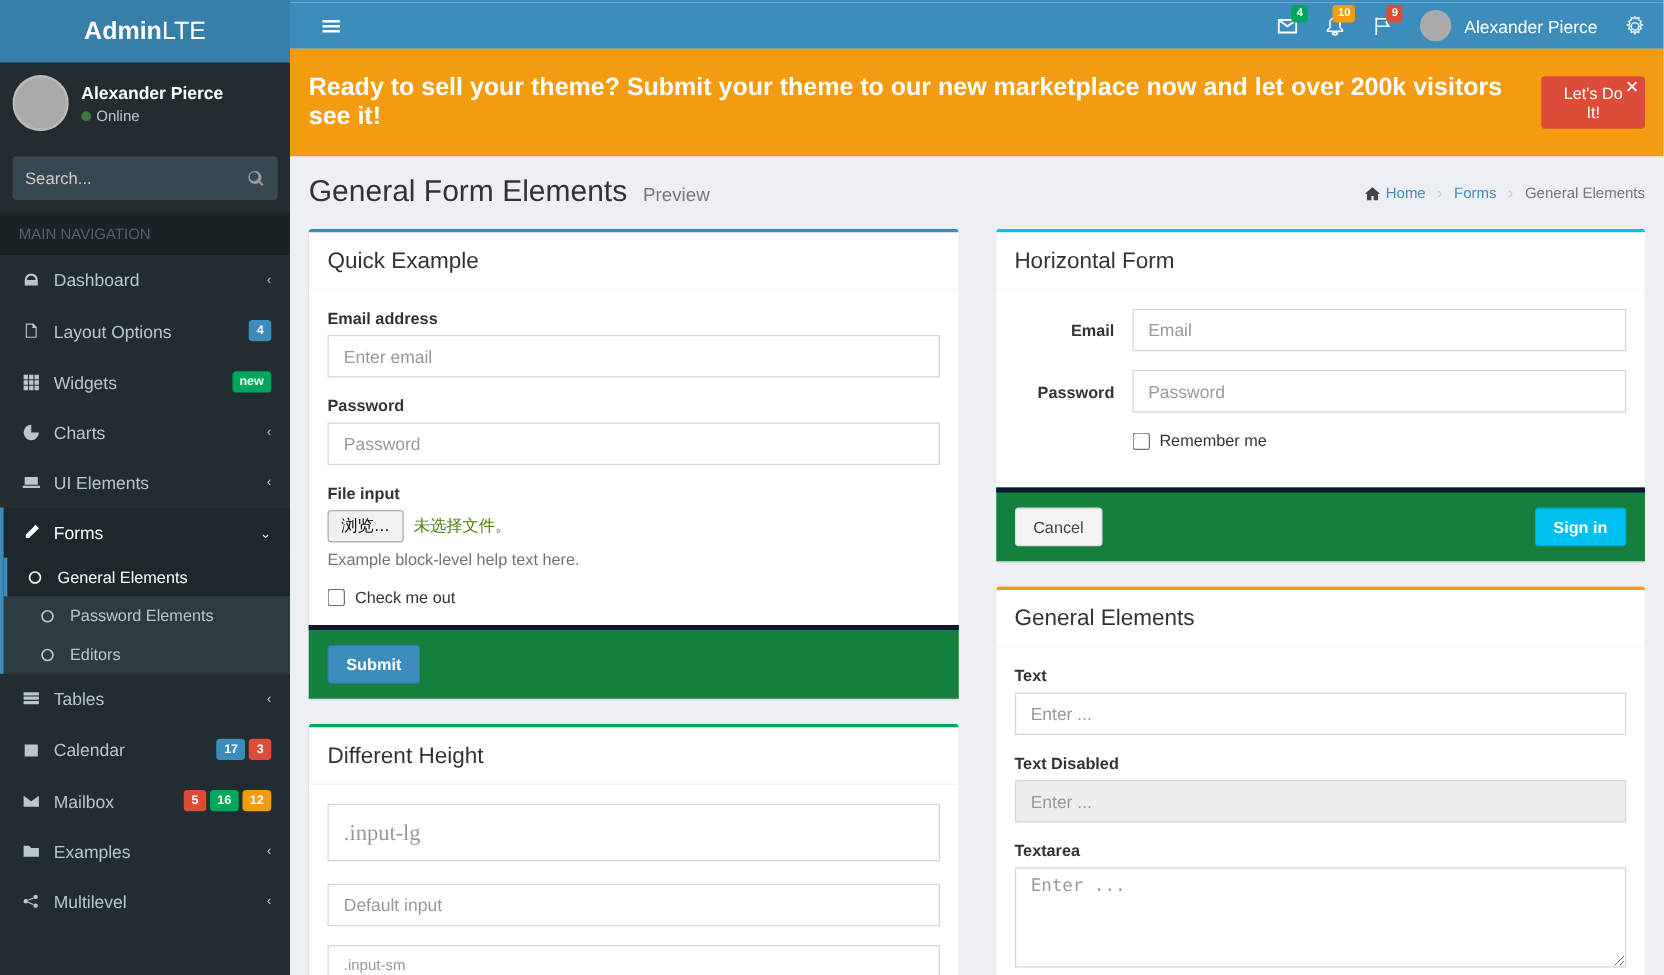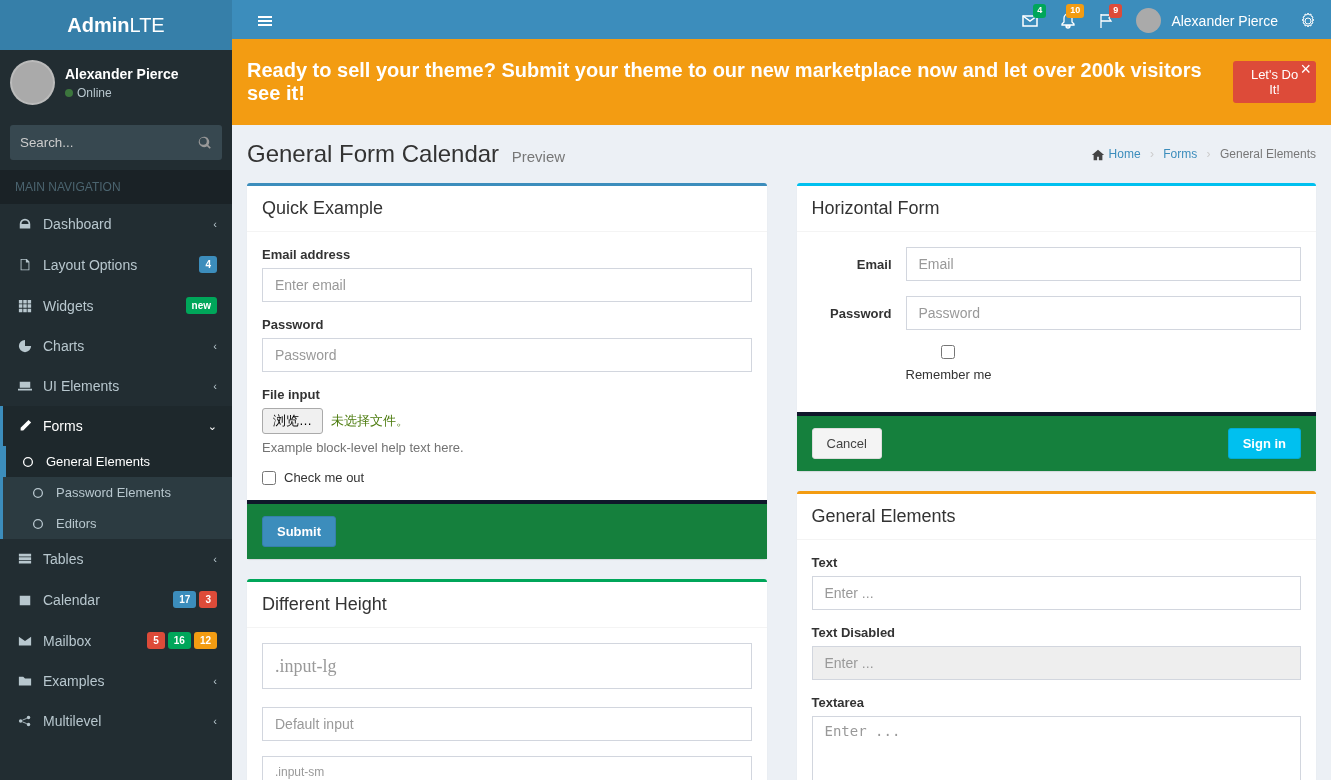--- a/index.html
+++ b/index.html
@@ -107,21 +107,21 @@
   .file-row span { color: #4d7c0f; font-size: 13px; }
 
   .btn-primary { background: #3c8dbc; color: #fff; border: 1px solid #367fa9; padding: 7px 14px; border-radius: 3px; cursor: pointer; font-size: 13px; font-weight:bold; }
   .btn-info { background: #00c0ef; color: #fff; border: 1px solid #00acd6; padding: 7px 14px; border-radius: 3px; cursor: pointer; font-size: 13px; font-weight:bold; }
   .btn-default { background: #f4f4f4; color: #444; border: 1px solid #ddd; padding: 7px 14px; border-radius: 3px; cursor: pointer; font-size: 13px; }
 
   
   .form-horizontal .form-group { display: flex; align-items: center; }
   .form-horizontal label { width: 80px; text-align: right; margin-right: 14px; margin-bottom: 0; }
   .form-horizontal .form-control-wrap { flex: 1; }
-  .form-horizontal .offset { margin-left: 94px; flex-direction: column; }
+  .form-horizontal .offset { margin-left: 94px; }
 
   
   svg { width: 14px; height: 14px; fill: currentColor; vertical-align: middle; }
   svg.lg { width: 16px; height: 16px; }
 </style>
 </head>
 <body>
 
 <div class="wrapper">
 
@@ -356,21 +356,21 @@
     </nav>
 
     <div class="alert">
       <span class="msg">Ready to sell your theme? Submit your theme to our new marketplace now and let over 200k visitors see it!</span>
       <button class="btn-danger">Let's Do It!</button>
       <span class="close">×</span>
     </div>
 
     <div class="content-header">
       <h1>
-        <span>General Form Calendar</span>
+        <span>General Form Elements</span>
         <small>Preview</small>
       </h1>
       <div class="breadcrumb">
         <svg viewBox="0 0 16 16" style="fill:#444;">
             <path d="M8 2L1 8h2v6h4V10h2v4h4V8h2z"></path>
           </svg>
         <a href="#">Home</a>
         <span class="sep">›</span>
         <a href="#">Forms</a>
         <span class="sep">›</span>

